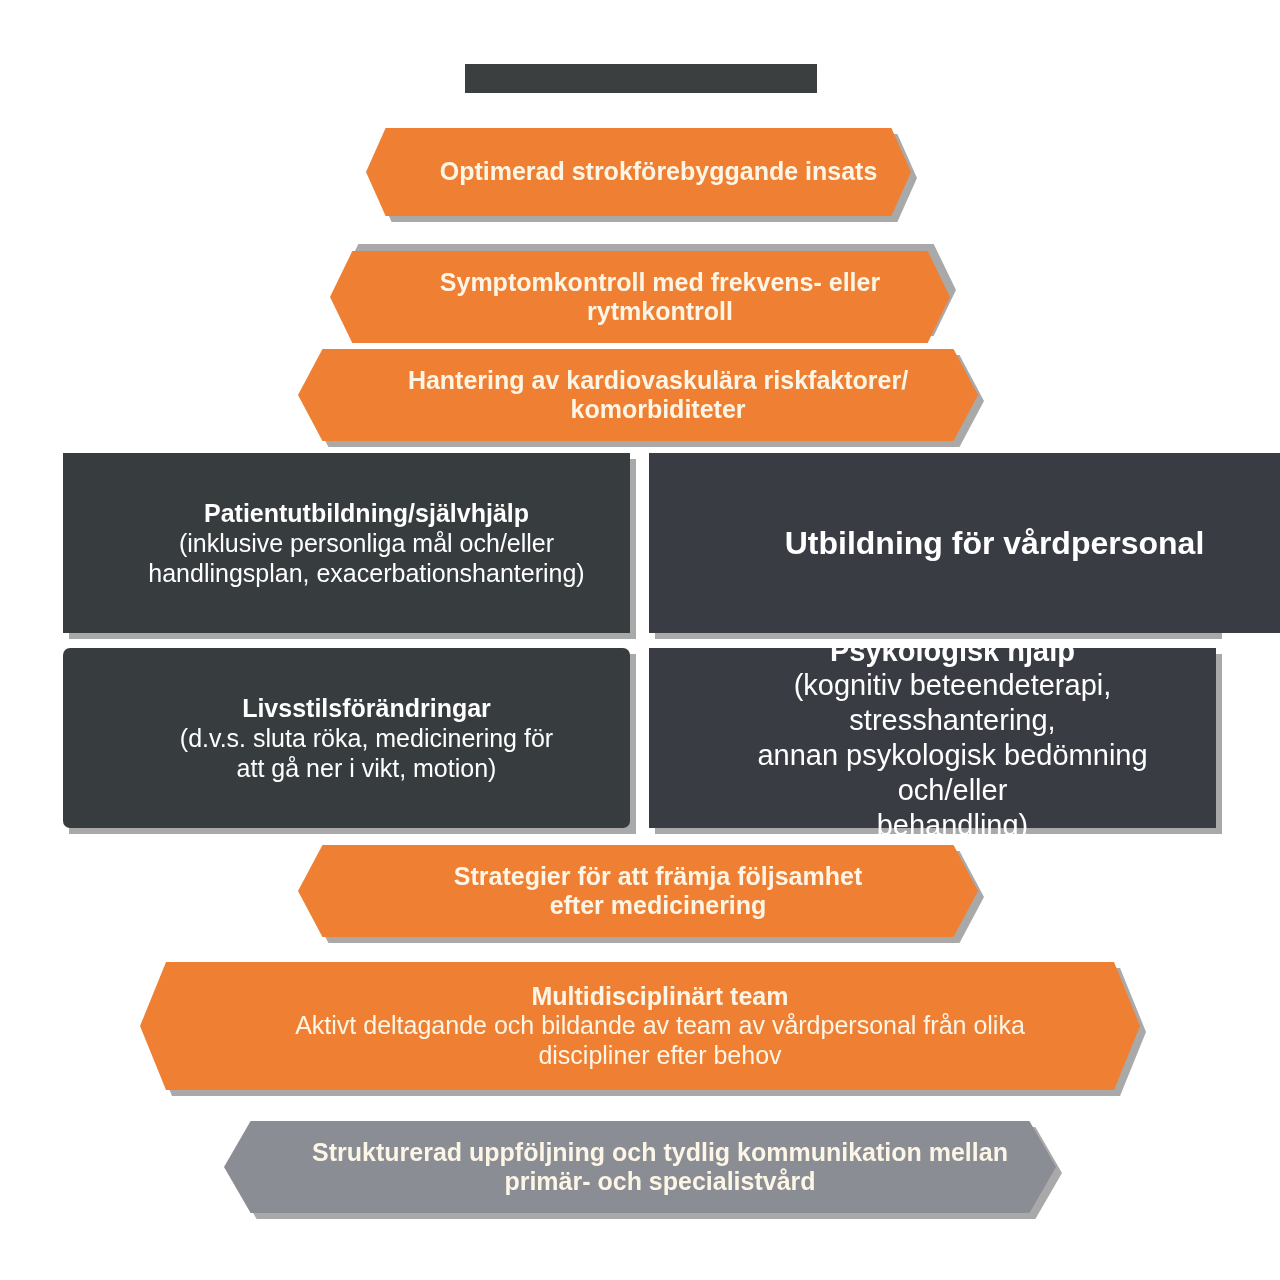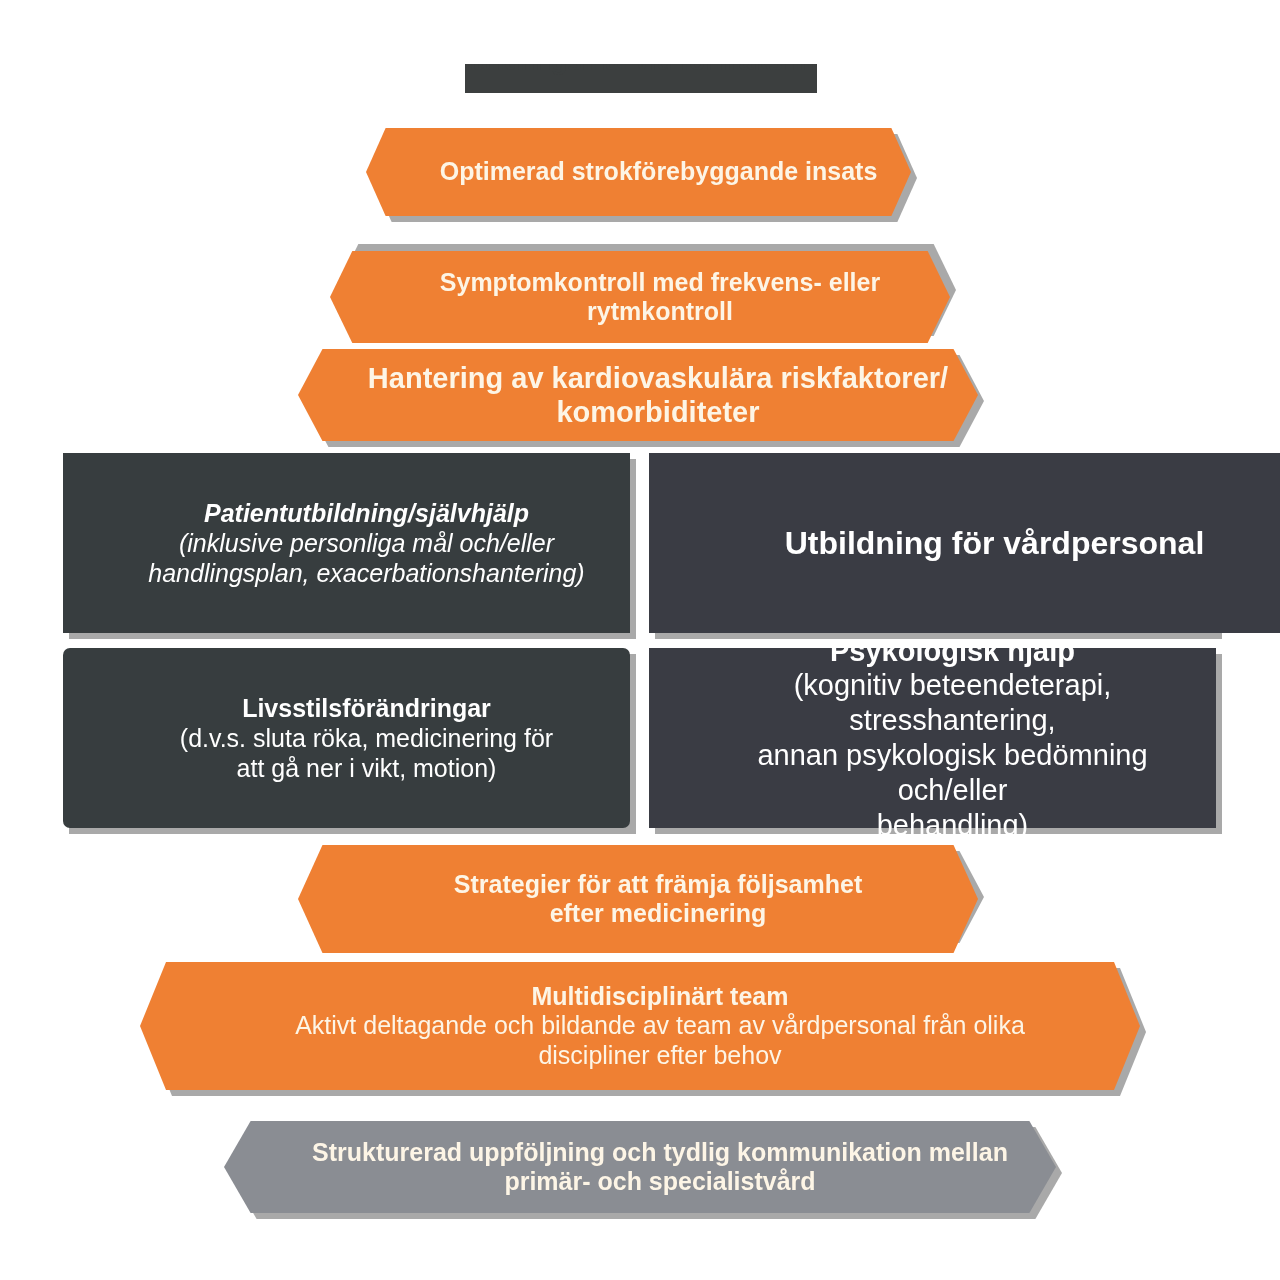--- a/index.html
+++ b/index.html
@@ -98,35 +98,35 @@
 
   
   #n1  { left: 366px; top: 128px; width: 545px; height:  88px; font-size: 25px; }
   #n1s { left: 372px; top: 134px; width: 545px; height:  88px;
          clip-path: polygon(0% 50%, 3.6% 0%, 96.4% 0%, 100% 50%, 96.4% 100%, 3.6% 100%); }
 
   #n2  { left: 330px; top: 238px; width: 620px; height:  92px; font-size: 25px; margin-top: 13px; }
   #n2s { left: 336px; top: 244px; width: 620px; height:  92px;
          clip-path: polygon(0% 50%, 3.6% 0%, 96.4% 0%, 100% 50%, 96.4% 100%, 3.6% 100%); }
 
-  #n3  { left: 298px; top: 349px; width: 680px; height:  92px; font-size: 29px; }
+  #n3  { left: 298px; top: 349px; width: 680px; height:  92px; font-size: 25px; }
   #n3s { left: 304px; top: 355px; width: 680px; height:  92px;
          clip-path: polygon(0% 50%, 3.6% 0%, 96.4% 0%, 100% 50%, 96.4% 100%, 3.6% 100%); }
 
-  #c1  { left:  63px; top: 453px; width: 567px; height: 180px; font-size: 25px; font-style: italic; }
+  #c1  { left:  63px; top: 453px; width: 567px; height: 180px; font-size: 25px; }
   #c1s { left:  69px; top: 459px; width: 567px; height: 180px; }
   #c2  { left: 649px; top: 453px; width: 651px; height: 180px; font-size: 32px; }
   #c2s { left: 655px; top: 459px; width: 567px; height: 180px; }
 
   #c3  { left:  63px; top: 648px; width: 567px; height: 180px; font-size: 25px; border-radius: 7px; }
   #c3s { left:  69px; top: 654px; width: 567px; height: 180px; }
   #c4  { left: 649px; top: 648px; width: 567px; height: 180px; font-size: 29px; }
   #c4s { left: 655px; top: 654px; width: 567px; height: 180px; }
 
-  #n4  { left: 298px; top: 845px; width: 680px; height:  108px; font-size: 25px; }
+  #n4  { left: 298px; top: 845px; width: 680px; height:  92px; font-size: 25px; }
   #n4s { left: 304px; top: 851px; width: 680px; height:  92px;
          clip-path: polygon(0% 50%, 3.6% 0%, 96.4% 0%, 100% 50%, 96.4% 100%, 3.6% 100%); }
 
   #n5  { left: 140px; top: 962px; width: 1000px; height: 128px; font-size: 25px; }
   #n5s { left: 146px; top: 968px; width: 1000px; height: 128px;
          clip-path: polygon(0% 50%, 2.6% 0%, 97.4% 0%, 100% 50%, 97.4% 100%, 2.6% 100%); }
 
   #n6  { left: 224px; top: 1121px; width: 832px; height:  92px; font-size: 25px; }
   #n6s { left: 230px; top: 1127px; width: 832px; height:  92px;
          clip-path: polygon(0% 50%, 3.2% 0%, 96.8% 0%, 100% 50%, 96.8% 100%, 3.2% 100%); }

